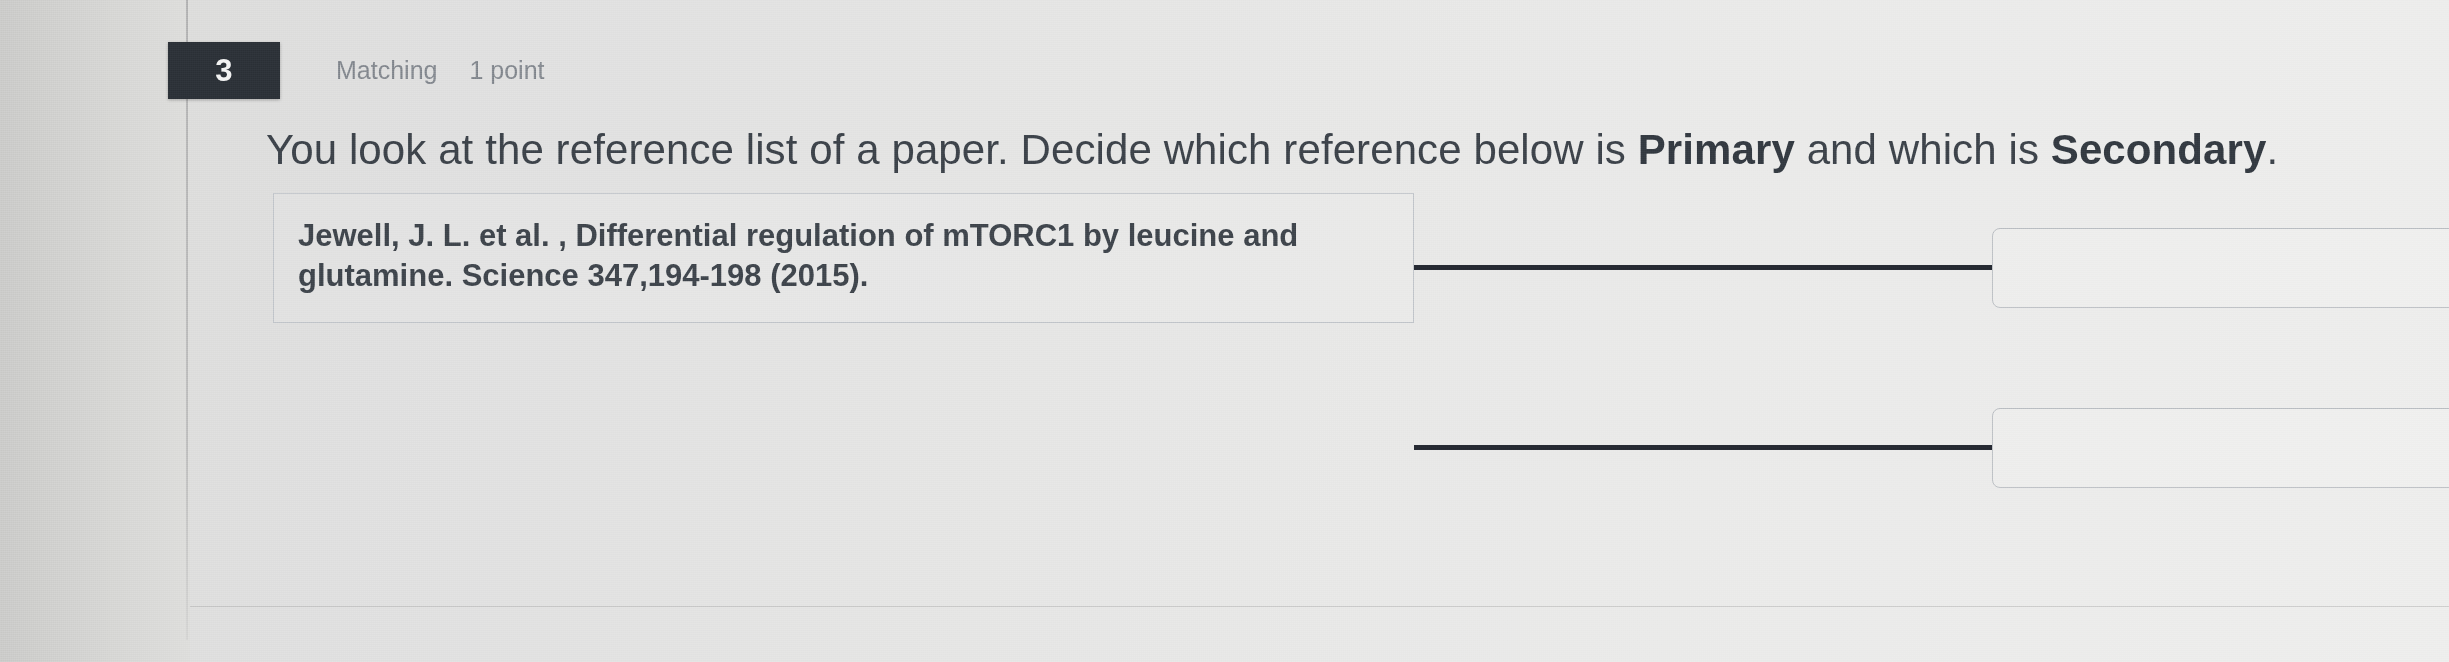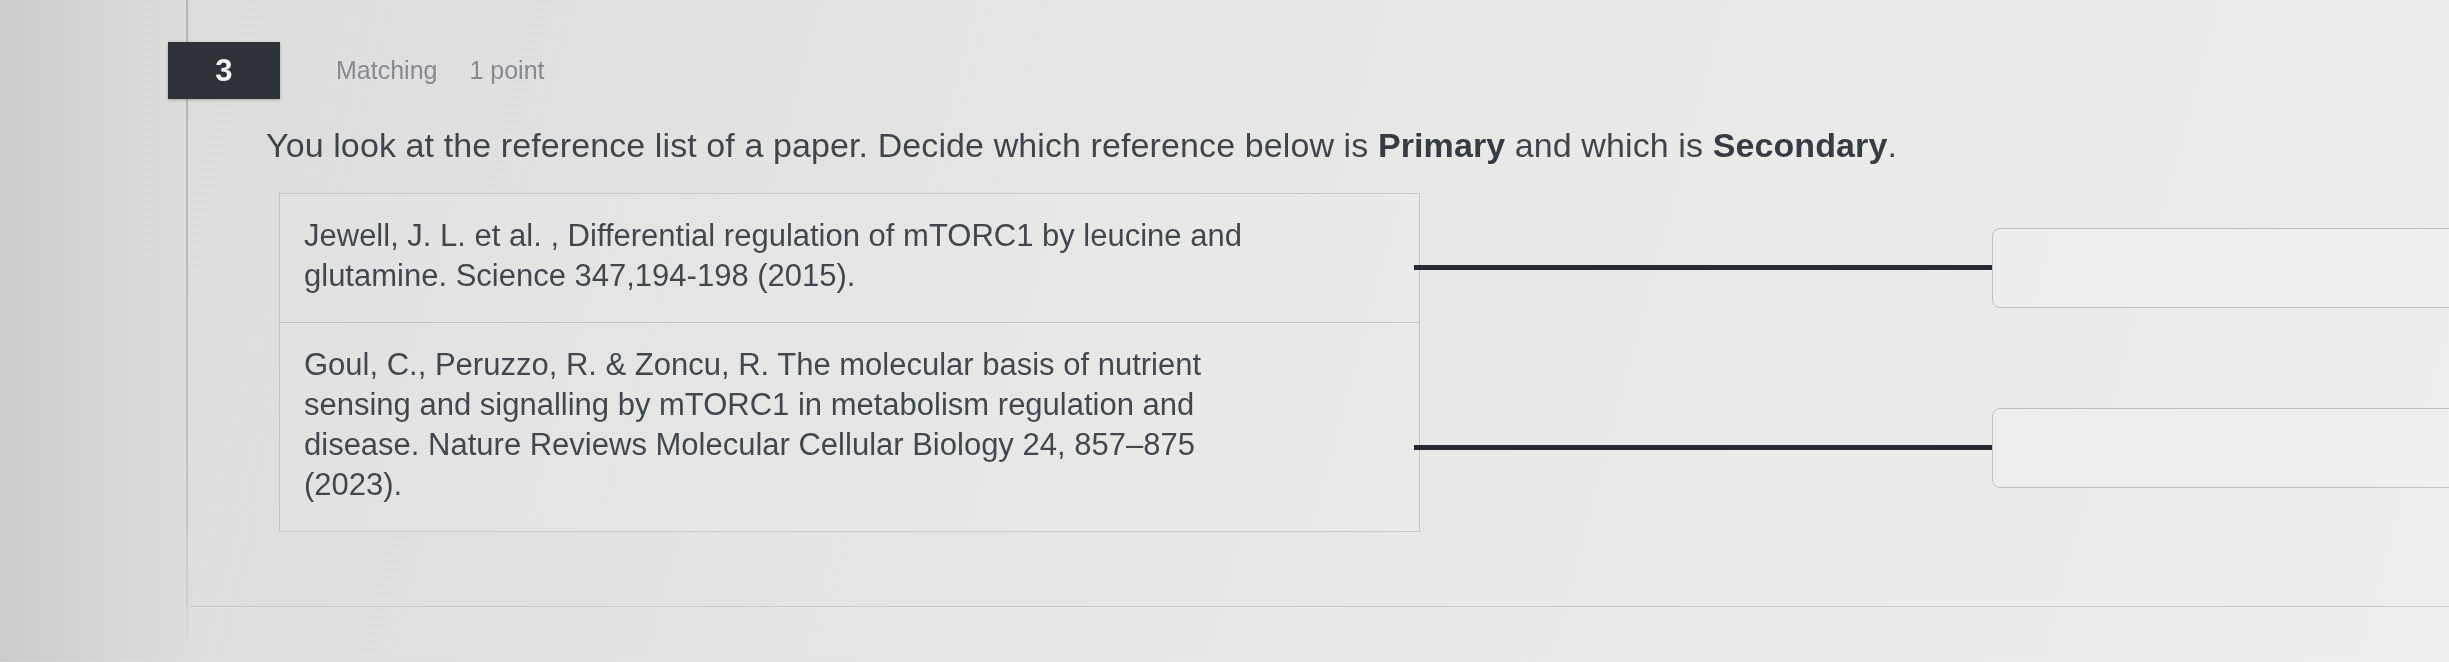--- a/index.html
+++ b/index.html
@@ -89,35 +89,36 @@
     font-size: 25px;
   }
 
   .q-type { }
   .q-points { margin-left: 32px; }
 
   
   .q-prompt {
     position: absolute;
     left: 266px; top: 126px;
-    font-size: 34px;
+    font-size: 42px;
     color: #3b4148;
     white-space: nowrap;
     letter-spacing: 0.1px;
   }
   .q-prompt b { font-weight: 700; color: #32383f; }
 
   
   .ref-table {
     position: absolute;
-    left: 279px; top: 193px;
+    left: 273px; top: 193px;
     width: 1141px;
     border: 1px solid #c0c4c9;
     background: rgba(255,255,255,0.10);
     box-sizing: border-box;
+    font-weight: bold;
   }
 
   .ref-cell {
     padding: 22px 30px 26px 24px;
     font-size: 31px;
     line-height: 1.29;
     color: #3d434a;
     box-sizing: border-box;
   }
 
@@ -175,26 +176,20 @@
 
   <div class="q-prompt"><span>You look at the reference list of a paper.  Decide which reference below is </span><b>Primary</b><span> and which is </span><b>Secondary</b><span>.</span></div>
 
   <div class="ref-table">
 
     <div class="ref-cell">
       <div class="line">Jewell, J. L. et al. , Differential regulation of mTORC1 by leucine and</div>
       <div class="line">glutamine. Science 347,194-198 (2015).</div>
     </div>
 
-    <div class="ref-cell">
-      <div class="line">Goul, C., Peruzzo, R. &amp; Zoncu, R. The molecular basis of nutrient</div>
-      <div class="line">sensing and signalling by mTORC1 in metabolism regulation and</div>
-      <div class="line">disease. Nature Reviews Molecular Cellular Biology 24, 857–875</div>
-      <div class="line">(2023).</div>
-    </div>
 
   </div>
 
   <div class="connector connector-1"></div>
   <div class="connector connector-2"></div>
 
   <div class="answer-box answer-box-1">
     <span></span>
   </div>
   <div class="answer-box answer-box-2">

